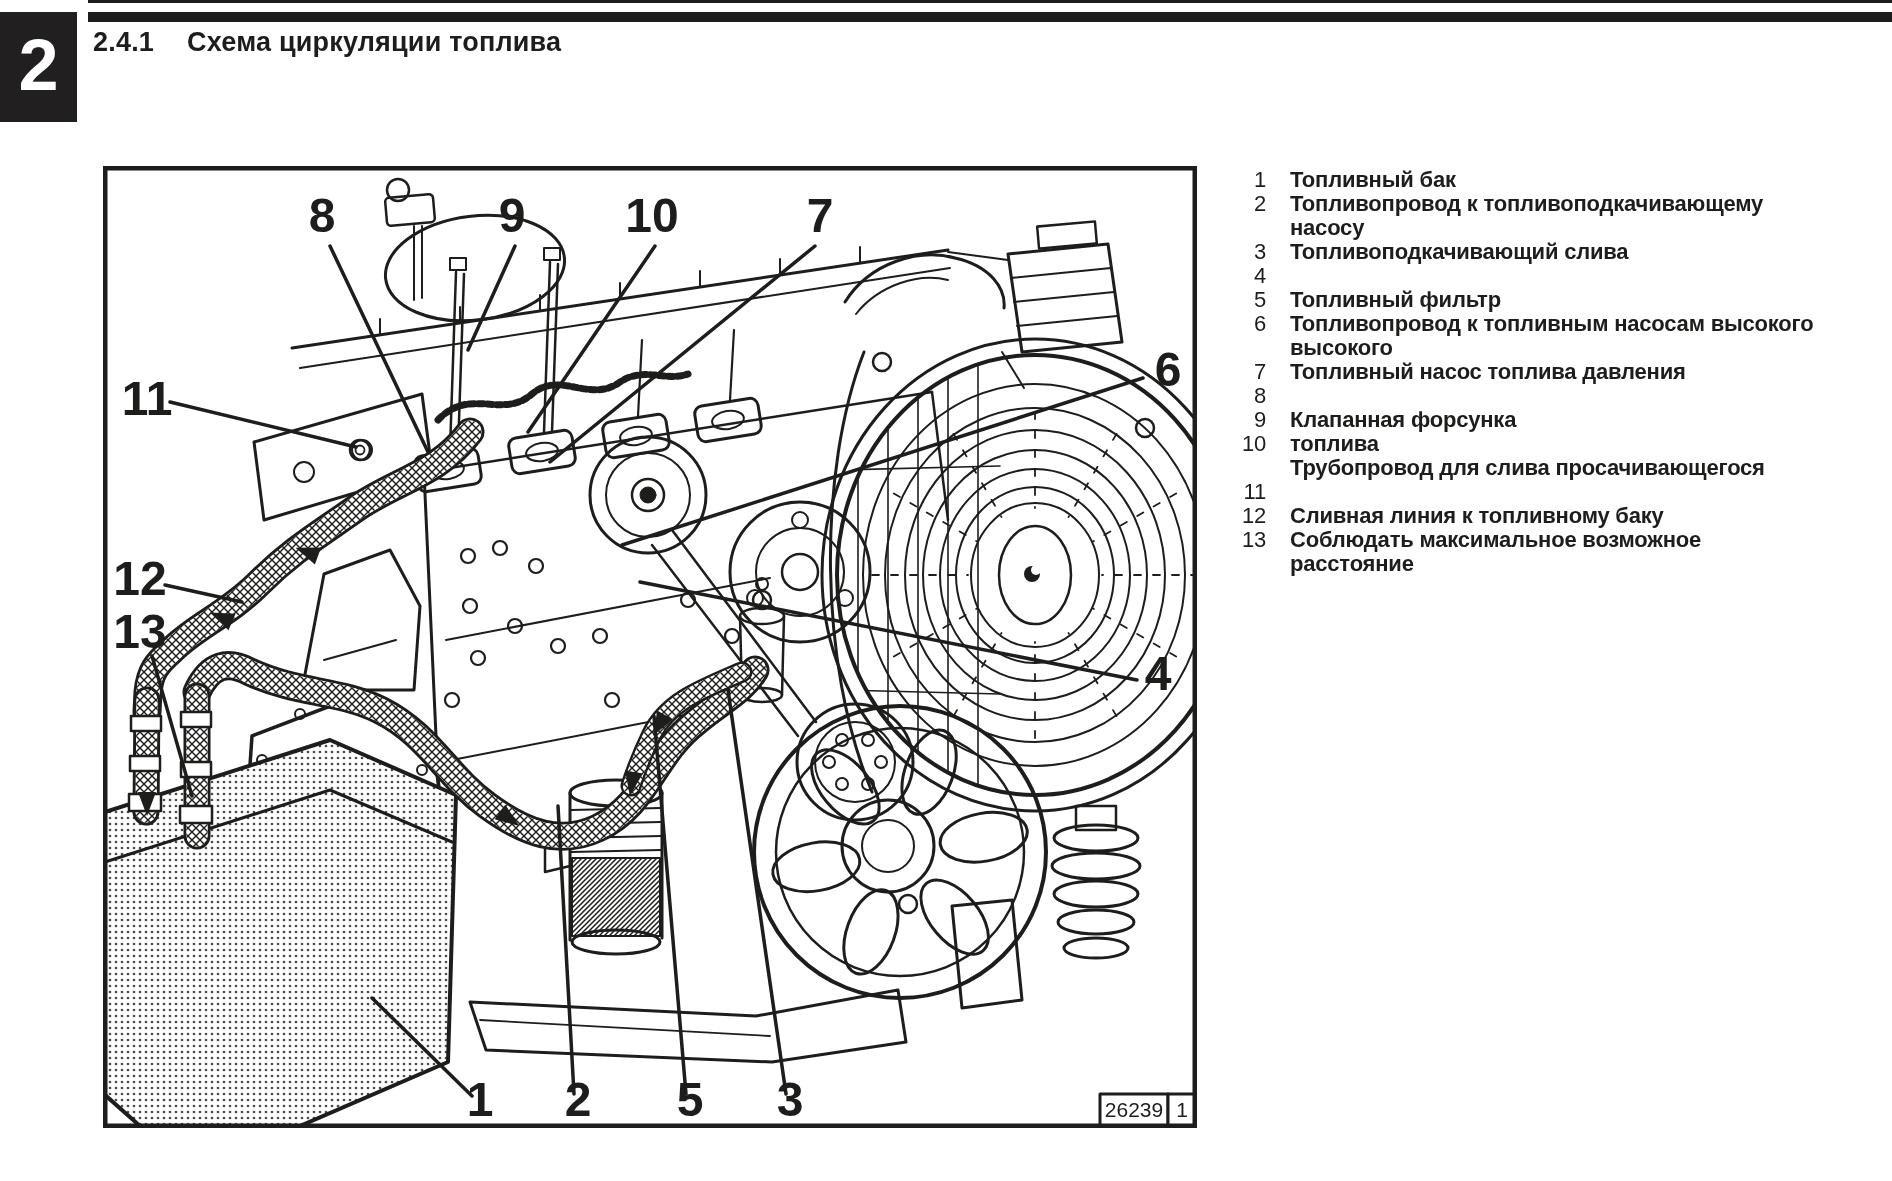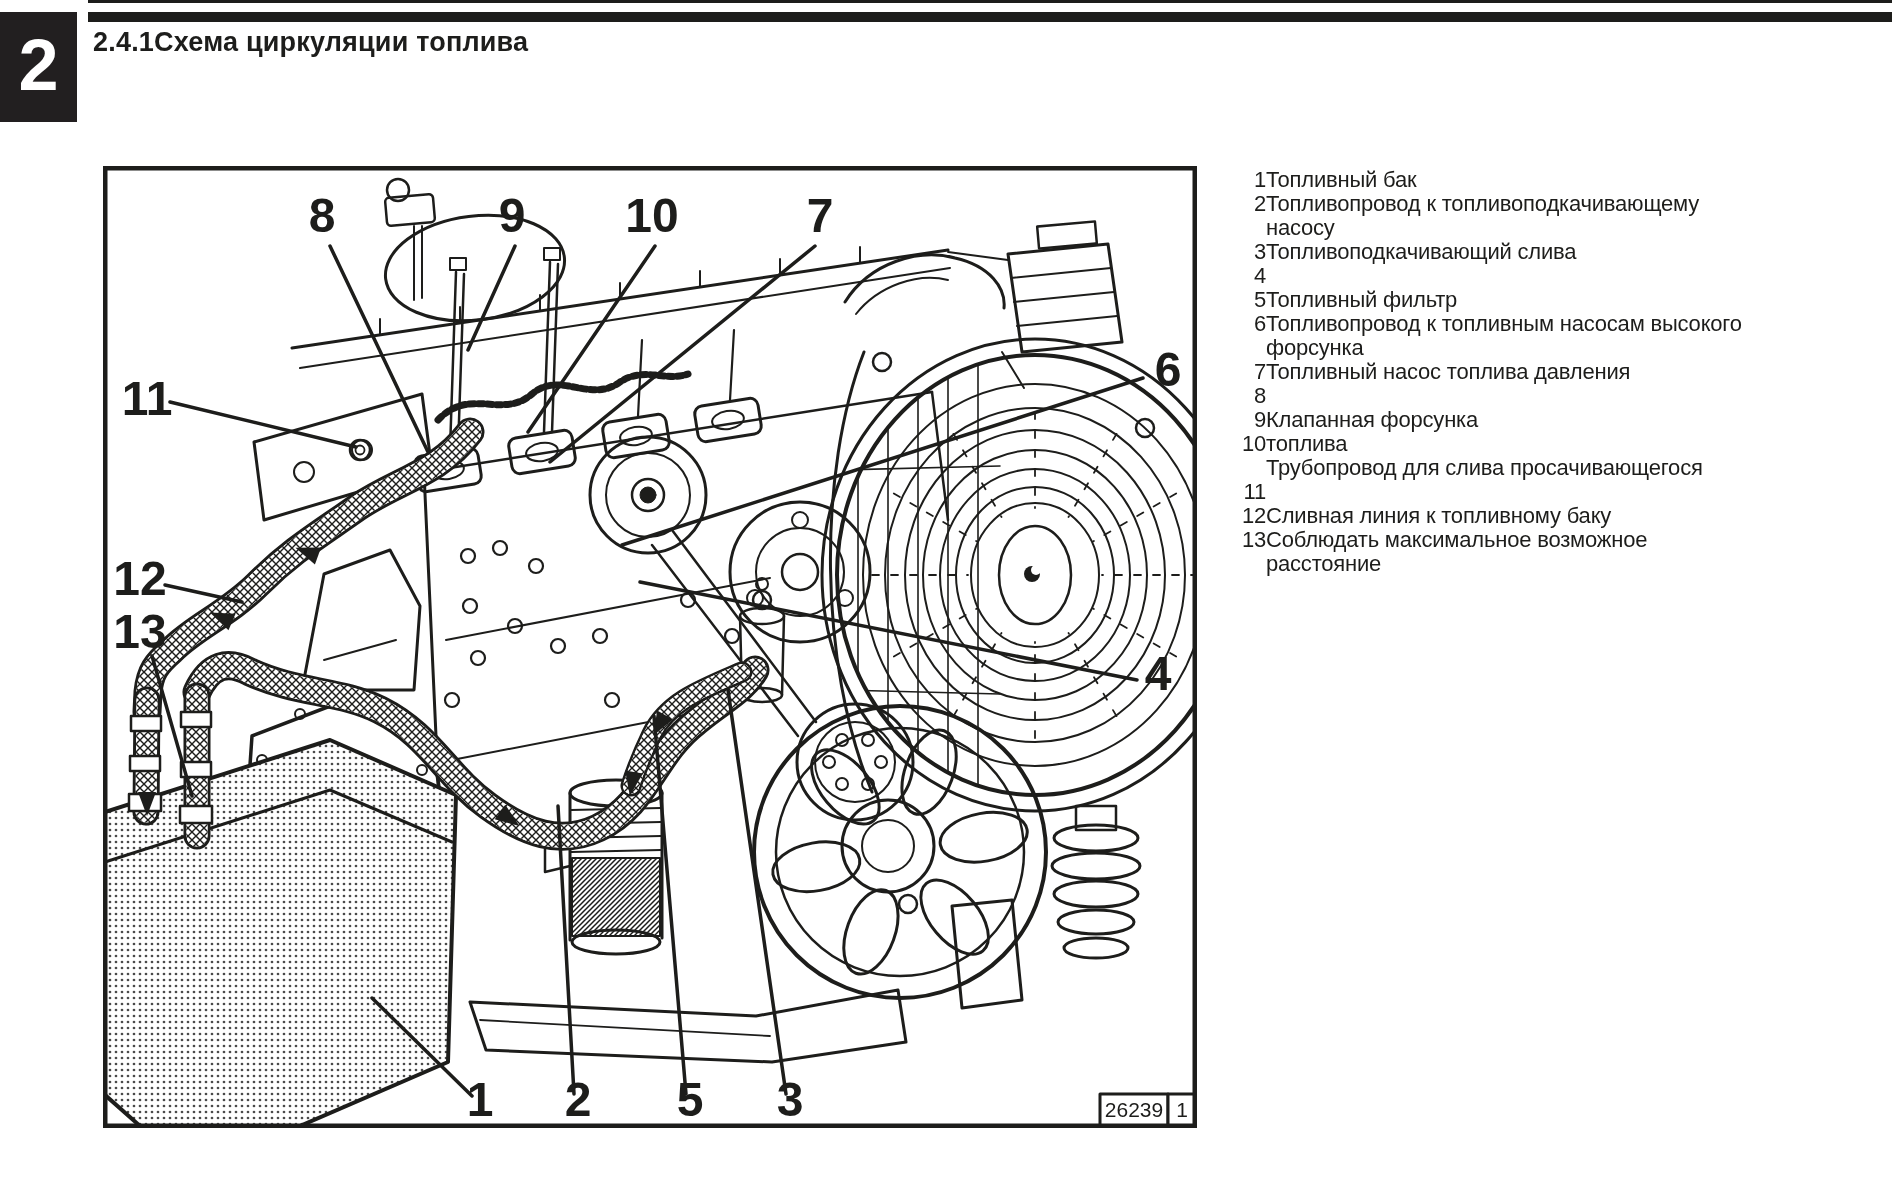--- a/index.html
+++ b/index.html
@@ -5,28 +5,28 @@
   html,body{margin:0;padding:0;background:#ffffff;}
   body{width:1892px;height:1181px;position:relative;overflow:hidden;
        font-family:"Liberation Sans",sans-serif;color:#1d1d1b;}
   .rule-thin{position:absolute;left:88px;top:0;width:1804px;height:3px;background:#1d1d1b;}
   .rule-thick{position:absolute;left:88px;top:12px;width:1804px;height:10px;background:#1d1d1b;}
   .chapter-tab{position:absolute;left:0;top:12px;width:77px;height:110px;background:#221f20;
        color:#fff;font-size:72px;font-weight:bold;display:flex;align-items:center;
        justify-content:center;padding-bottom:4px;box-sizing:border-box;}
   .section-heading{position:absolute;left:93px;top:27px;font-size:27px;font-weight:bold;
        letter-spacing:.2px;white-space:nowrap;}
-  .section-heading .sec-num{}
+  .section-heading .sec-num{margin-right:33px;}
   .figure-frame{position:absolute;left:103px;top:166px;width:1094px;height:962px;}
   .figure-frame svg{display:block;width:100%;height:100%;}
   .legend{position:absolute;left:1232px;top:168px;width:648px;}
   .legend-row{display:flex;align-items:flex-start;font-size:22px;line-height:24px;
        letter-spacing:-0.2px;}
   .legend-num{flex:0 0 34px;width:34px;text-align:right;}
-  .legend-text{margin-left:0;}
+  .legend-text{margin-left:24px;font-weight:bold;}
   .legend-line{white-space:nowrap;}
 </style>
 </head>
 <body>
 
 <div class="rule-thin"></div>
 <div class="rule-thick"></div>
 <div class="chapter-tab">
   <span>2</span>
 </div>
@@ -373,21 +373,21 @@
     <div class="legend-row">
       <div class="legend-num">5</div>
       <div class="legend-text">
         <div class="legend-line">Топливный фильтр</div>
       </div>
     </div>
     <div class="legend-row">
       <div class="legend-num">6</div>
       <div class="legend-text">
         <div class="legend-line">Топливопровод к топливным насосам высокого</div>
-        <div class="legend-line">форсунка</div>
+        <div class="legend-line">высокого</div>
       </div>
     </div>
     <div class="legend-row">
       <div class="legend-num">7</div>
       <div class="legend-text">
         <div class="legend-line">Топливный насос топлива давления</div>
       </div>
     </div>
     <div class="legend-row">
       <div class="legend-num">8</div>

